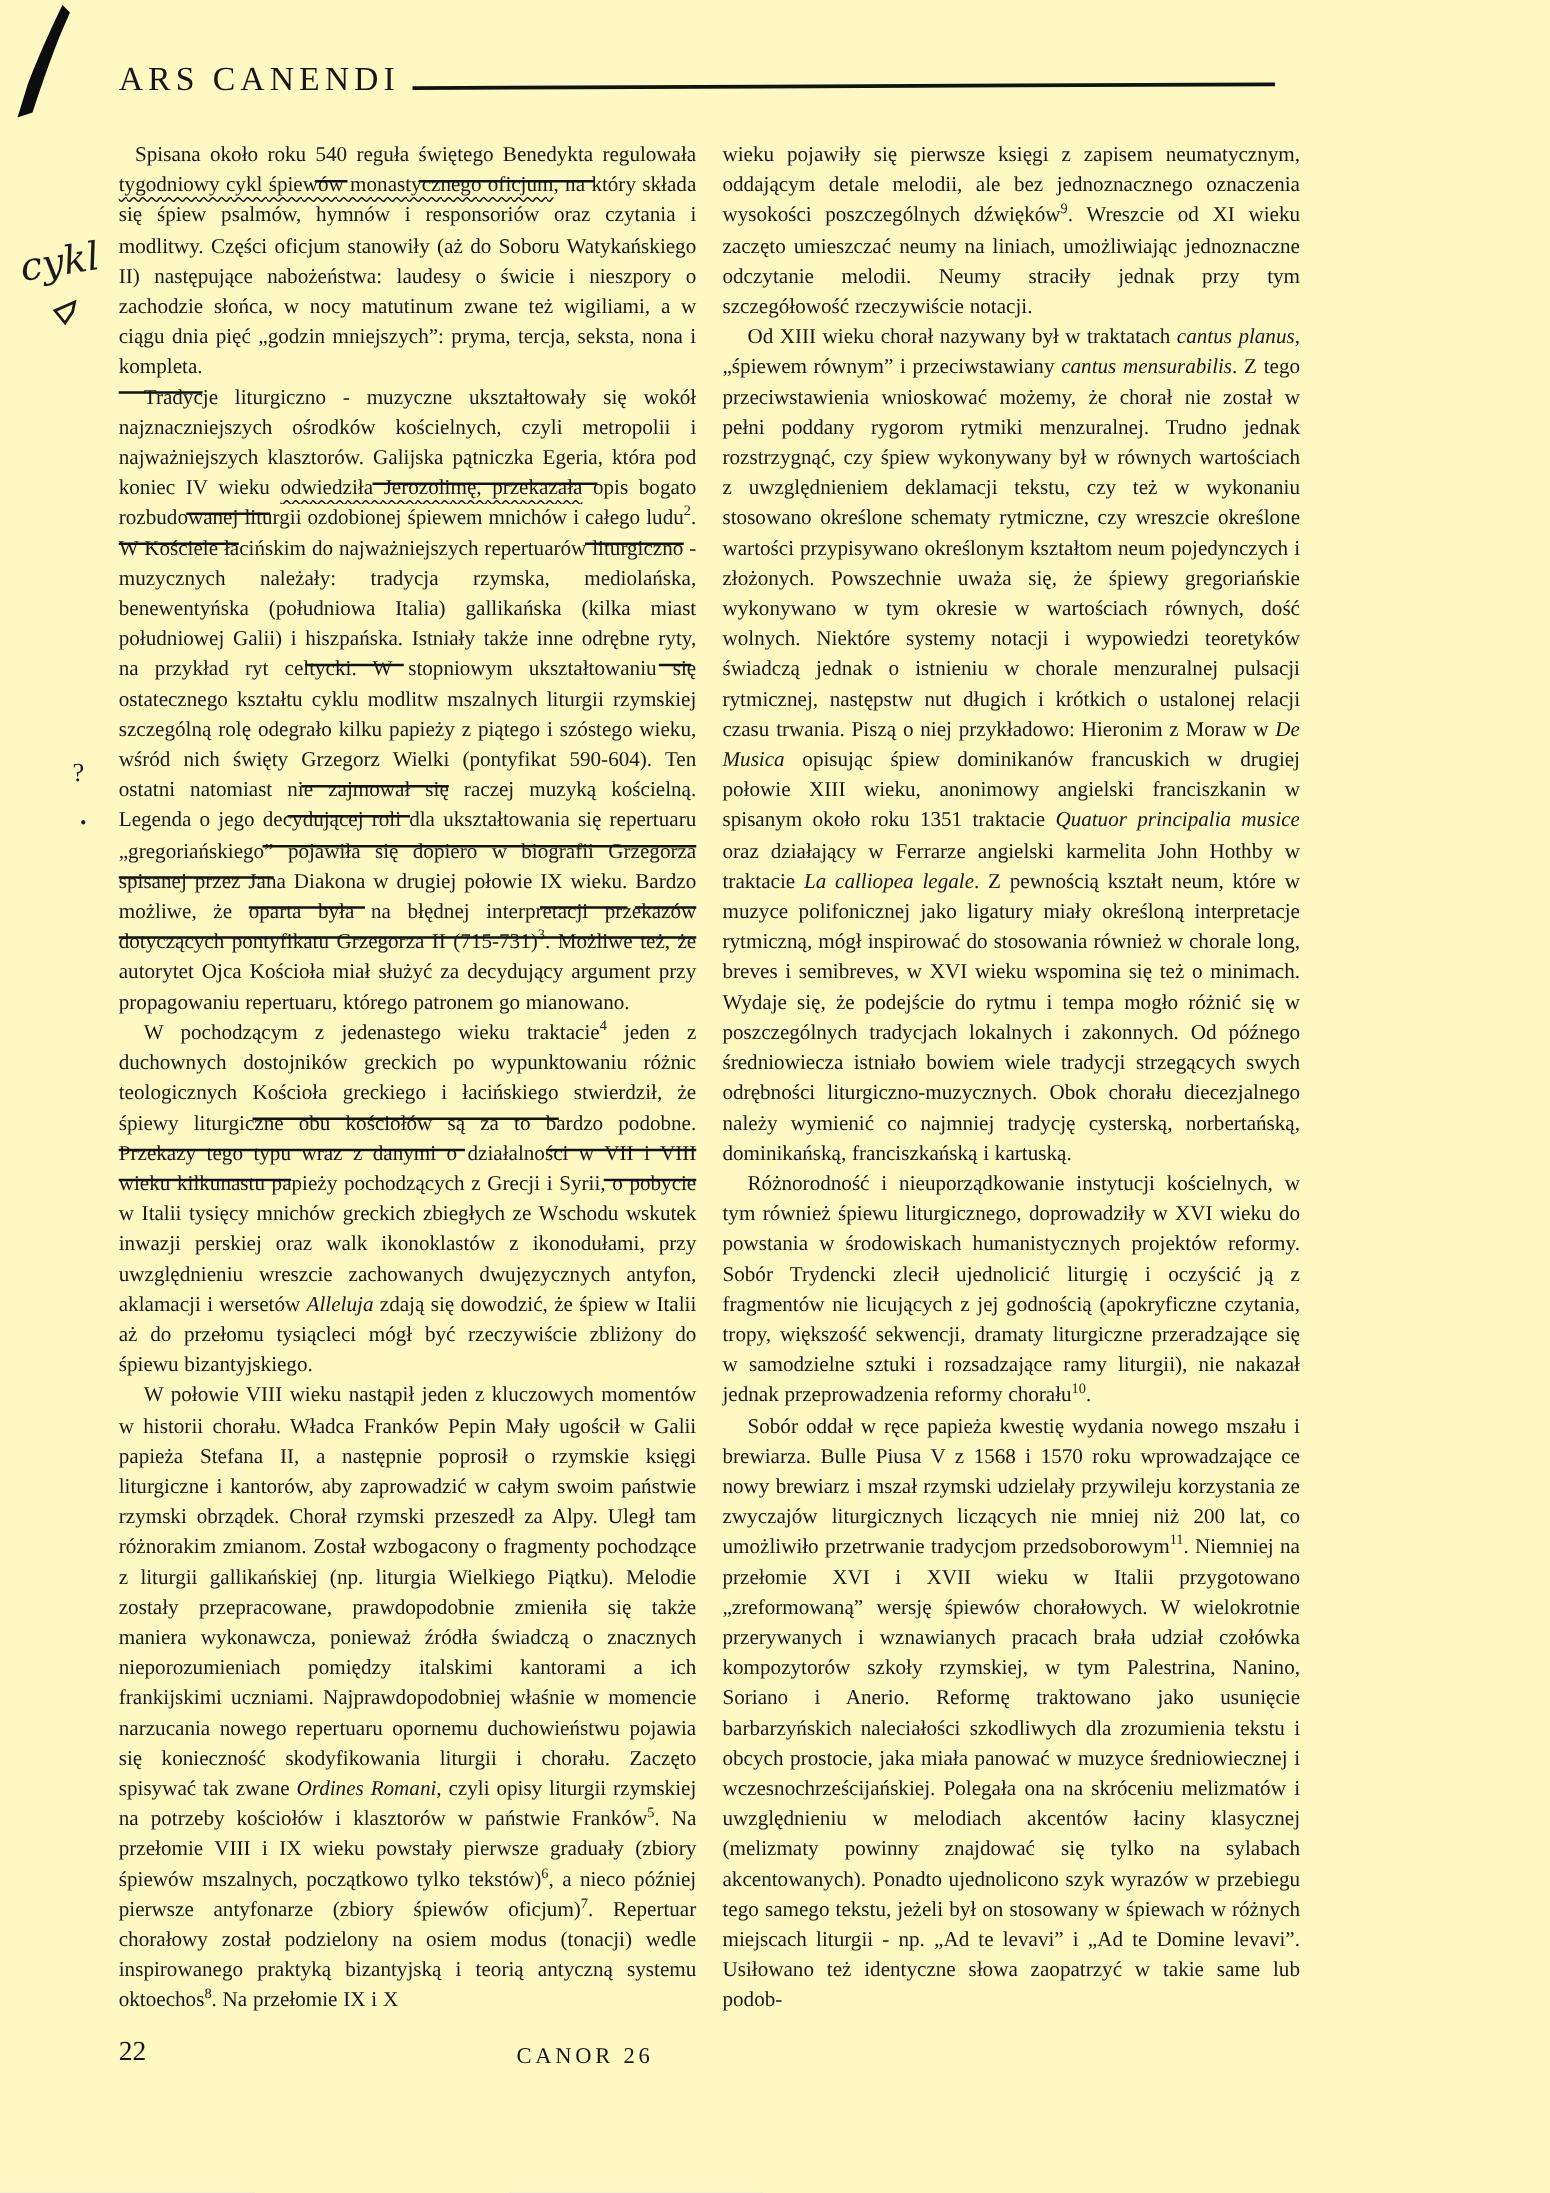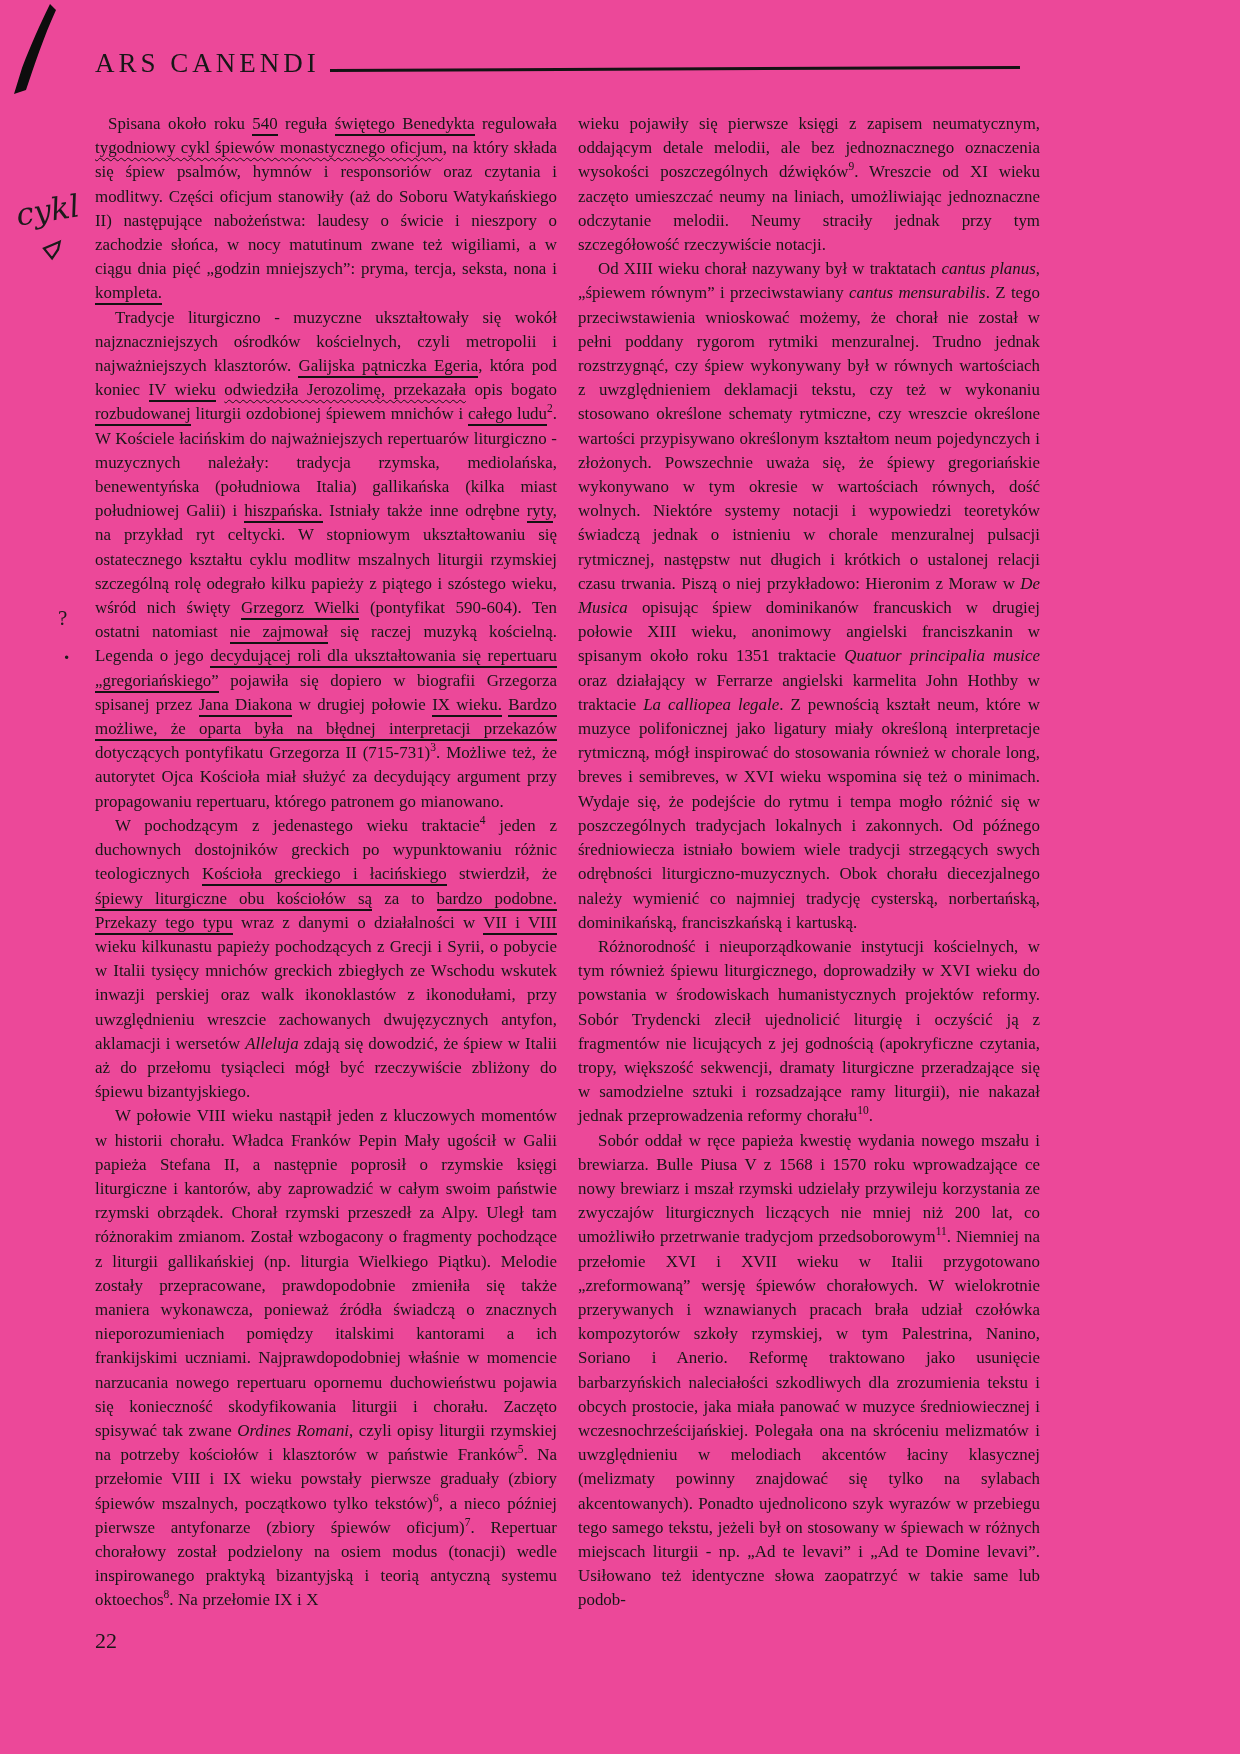--- a/index.html
+++ b/index.html
@@ -1,18 +1,18 @@
 <!DOCTYPE html>
 <html lang="pl"><head>
 <meta charset="utf-8">
 <style>
   html,body{margin:0;padding:0;background:#e8e7e3;}
   .page{
     position:relative;width:1240px;height:1754px;margin:0 auto;
-    background:#ec4899;color:#171717;overflow:hidden;
+    background:#fef9c3;color:#171717;overflow:hidden;
     font-family:"Liberation Serif","DejaVu Serif",serif;
   }
   
   .hdr{position:absolute;left:95px;top:48px;width:925px;}
   .hdr h1{
     margin:0;font-size:27px;font-weight:normal;letter-spacing:4px;
     display:inline-block;vertical-align:baseline;
   }
   .hdr .rule{
     display:inline-block;vertical-align:baseline;
@@ -32,21 +32,21 @@
     position:absolute;left:95px;top:112px;width:945px;
     display:grid;grid-template-columns:462px 462px;column-gap:21px;
   }
   .col p{
     margin:0;font-size:16.9px;line-height:24.2px;text-align:justify;
     word-spacing:0.4px;
   }
   .col p.ind{text-indent:20px;}
   .col p.ind-sm{text-indent:13px;}
   
-  .s-u{border-bottom:2px solid #121212;padding-bottom:1px;}
+  .s-u{border-bottom:2px solid #121212;padding-bottom:11px;}
   .s-wavy{text-decoration:underline wavy 1.4px #121212;text-underline-offset:4px;}
   .s-i{font-style:italic;}
   sup.s-sup{font-size:68%;line-height:0;}
   
   .ftr{position:absolute;left:0;top:1628px;width:1136px;height:40px;}
   .ftr .pageno{position:absolute;left:95px;top:0;font-size:22px;}
   .ftr .journal{position:absolute;left:0;right:200px;top:6px;text-align:center;
     font-size:18px;letter-spacing:3px;}
 </style>
 </head>
@@ -79,15 +79,16 @@
     <div class="col" id="col-right">
         <p><span>wieku pojawiły się pierwsze księgi z zapisem neumatycznym, oddającym detale melodii, ale bez jednoznacznego oznaczenia wysokości poszczególnych dźwięków</span><sup class="s-sup">9</sup><span>. Wreszcie od XI wieku zaczęto umieszczać neumy na liniach, umożliwiając jednoznaczne odczytanie melodii. Neumy straciły jednak przy tym szczegółowość rzeczywiście notacji.</span></p>
         <p class="ind"><span>Od XIII wieku chorał nazywany był w traktatach </span><span class="s-i">cantus planus</span><span>, „śpiewem równym” i przeciwstawiany </span><span class="s-i">cantus mensurabilis</span><span>. Z tego przeciwstawienia wnioskować możemy, że chorał nie został w pełni poddany rygorom rytmiki menzuralnej. Trudno jednak rozstrzygnąć, czy śpiew wykonywany był w równych wartościach z uwzględnieniem deklamacji tekstu, czy też w wykonaniu stosowano określone schematy rytmiczne, czy wreszcie określone wartości przypisywano określonym kształtom neum pojedynczych i złożonych. Powszechnie uważa się, że śpiewy gregoriańskie wykonywano w tym okresie w wartościach równych, dość wolnych. Niektóre systemy notacji i wypowiedzi teoretyków świadczą jednak o istnieniu w chorale menzuralnej pulsacji rytmicznej, następstw nut długich i krótkich o ustalonej relacji czasu trwania. Piszą o niej przykładowo: Hieronim z Moraw w </span><span class="s-i">De Musica</span><span> opisując śpiew dominikanów francuskich w drugiej połowie XIII wieku, anonimowy angielski franciszkanin w spisanym około roku 1351 traktacie </span><span class="s-i">Quatuor principalia musice</span><span> oraz działający w Ferrarze angielski karmelita John Hothby w traktacie </span><span class="s-i">La calliopea legale</span><span>. Z pewnością kształt neum, które w muzyce polifonicznej jako ligatury miały określoną interpretacje rytmiczną, mógł inspirować do stosowania również w chorale long, breves i semibreves, w XVI wieku wspomina się też o minimach. Wydaje się, że podejście do rytmu i tempa mogło różnić się w poszczególnych tradycjach lokalnych i zakonnych. Od późnego średniowiecza istniało bowiem wiele tradycji strzegących swych odrębności liturgiczno-muzycznych. Obok chorału diecezjalnego należy wymienić co najmniej tradycję cysterską, norbertańską, dominikańską, franciszkańską i kartuską.</span></p>
         <p class="ind"><span>Różnorodność i nieuporządkowanie instytucji kościelnych, w tym również śpiewu liturgicznego, doprowadziły w XVI wieku do powstania w środowiskach humanistycznych projektów reformy. Sobór Trydencki zlecił ujednolicić liturgię i oczyścić ją z fragmentów nie licujących z jej godnością (apokryficzne czytania, tropy, większość sekwencji, dramaty liturgiczne przeradzające się w samodzielne sztuki i rozsadzające ramy liturgii), nie nakazał jednak przeprowadzenia reformy chorału</span><sup class="s-sup">10</sup><span>.</span></p>
         <p class="ind"><span>Sobór oddał w ręce papieża kwestię wydania nowego mszału i brewiarza. Bulle Piusa V z 1568 i 1570 roku wprowadzające ce nowy brewiarz i mszał rzymski udzielały przywileju korzystania ze zwyczajów liturgicznych liczących nie mniej niż 200 lat, co umożliwiło przetrwanie tradycjom przedsoborowym</span><sup class="s-sup">11</sup><span>. Niemniej na przełomie XVI i XVII wieku w Italii przygotowano „zreformowaną” wersję śpiewów chorałowych. W wielokrotnie przerywanych i wznawianych pracach brała udział czołówka kompozytorów szkoły rzymskiej, w tym Palestrina, Nanino, Soriano i Anerio. Reformę traktowano jako usunięcie barbarzyńskich naleciałości szkodliwych dla zrozumienia tekstu i obcych prostocie, jaka miała panować w muzyce średniowiecznej i wczesnochrześcijańskiej. Polegała ona na skróceniu melizmatów i uwzględnieniu w melodiach akcentów łaciny klasycznej (melizmaty powinny znajdować się tylko na sylabach akcentowanych). Ponadto ujednolicono szyk wyrazów w przebiegu tego samego tekstu, jeżeli był on stosowany w śpiewach w różnych miejscach liturgii - np. „Ad te levavi” i „Ad te Domine levavi”. Usiłowano też identyczne słowa zaopatrzyć w takie same lub podob-</span></p>
       </div>
   </main>
 
   <footer class="ftr">
     <span class="pageno">22</span>
+    <span class="journal">CANOR 26</span>
   </footer>
 
 </div>
 
 </body></html>

